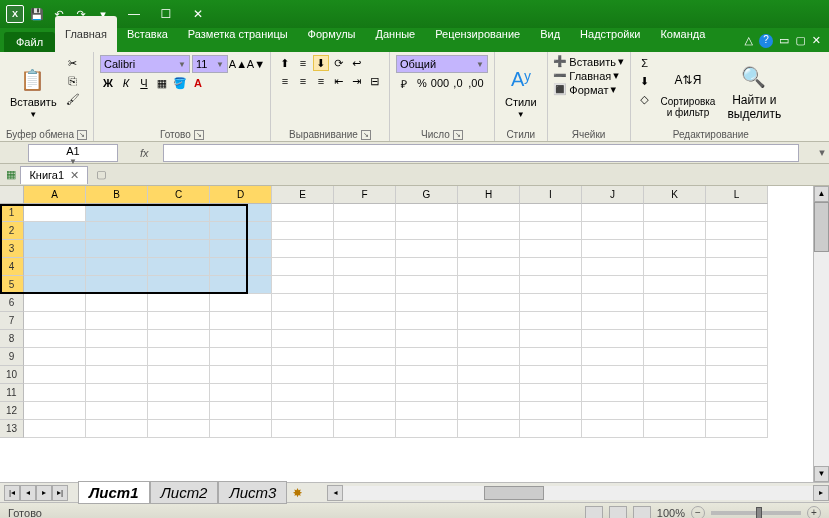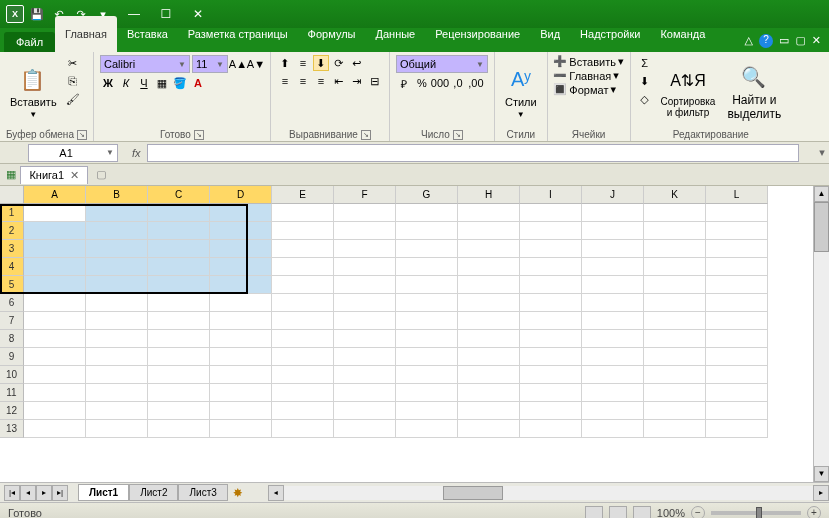--- a/index.html
+++ b/index.html
@@ -22,23 +22,23 @@
 .group-label { text-align:center; font-size:10px; color:#555; display:flex; justify-content:center; align-items:center; gap:3px; }
 .dialog-launcher { width:10px; height:10px; border:1px solid #888; font-size:7px; line-height:7px; text-align:center; cursor:pointer; }
 .bigbtn { display:flex; flex-direction:column; align-items:center; justify-content:center; gap:2px; padding:2px 4px; cursor:pointer; }
 .icon-lg { width:28px; height:28px; display:flex; align-items:center; justify-content:center; font-size:20px; }
 .icon-sm { width:16px; height:16px; display:flex; align-items:center; justify-content:center; font-size:11px; cursor:pointer; border:1px solid transparent; }
 .col { display:flex; flex-direction:column; gap:2px; }
 .row { display:flex; gap:2px; align-items:center; }
 .combo { height:18px; border:1px solid #aab; background:#c4b5fd; display:flex; align-items:center; padding:0 3px; font-size:11px; }
 .combo .dd { margin-left:auto; font-size:8px; color:#666; cursor:pointer; }
 .namebox-row { height:22px; background:#e8e8dc; border-bottom:1px solid #b9b9a9; display:flex; align-items:center; }
-.namebox { width:90px; height:18px; margin:0 8px 0 28px; border:1px solid #aab; background:#fff; display:flex; align-items:center; }
+.namebox { width:90px; height:18px; margin:0 8px 0 28px; border:1px solid #aab; background:#fff; display:flex; align-items:center;flex-direction:column; }
 .namebox span:first-child { flex:1; text-align:center; font-size:11px; }
-.fx-label { font-style:italic; font-size:11px; color:#555; margin:0 6px; }
+.fx-label { font-style:italic; font-size:11px; color:#555; margin:0 14px; }
 .formula-bar { flex:1; height:18px; border:1px solid #aab; background:#fff; margin-right:16px; }
 .fb-expand { width:14px; text-align:center; color:#666; cursor:pointer; }
 .booktabs { height:22px; background:#e4e4d8; border-bottom:1px solid #b9b9a9; display:flex; align-items:center; padding-left:6px; gap:4px; }
 .booktab { background:#fff; border:1px solid #aab; border-bottom:none; padding:2px 8px; display:flex; align-items:center; gap:6px; font-size:11px; }
 .booktab-close { cursor:pointer; color:#666; }
 .grid-area { position:relative; height:296px; display:flex; }
 .rowhdr-col { width:24px; }
 .corner { width:24px; height:18px; background:#e8e8e0; border-right:1px solid #bbb; border-bottom:1px solid #bbb; }
 .rowhdr { height:18px; background:#e8e8e0; border-right:1px solid #bbb; border-bottom:1px solid #ccc; text-align:center; font-size:10px; line-height:18px; color:#333; }
 .rowhdr.sel { background:#ffd865; }
@@ -52,21 +52,21 @@
 .cell.active { background:#fff; }
 .sel-border { position:absolute; border:2px solid #000; pointer-events:none; }
 .vscroll { width:16px; background:#e8e8e0; border-left:1px solid #bbb; display:flex; flex-direction:column; }
 .scroll-btn { height:16px; background:#ddd; border:1px solid #aaa; text-align:center; font-size:8px; line-height:14px; cursor:pointer; }
 .scroll-track { flex:1; background:#eee; position:relative; }
 .scroll-thumb-v { position:absolute; top:0; width:100%; height:50px; background:#ccc; border:1px solid #999; }
 .sheet-bar { height:20px; background:#e8e8e0; border-top:1px solid #bbb; display:flex; align-items:center; }
 .sheet-nav { display:flex; gap:0; padding:0 4px; }
 .sheet-nav div { width:16px; height:16px; border:1px solid #aaa; background:#ddd; text-align:center; font-size:8px; line-height:14px; cursor:pointer; }
 .sheet-tabs { display:flex; gap:0; margin-left:6px; }
-.sheet-tab { padding:2px 10px; background:#ddd; border:1px solid #aaa; font-size:10px; cursor:pointer; }
+.sheet-tab { padding:2px 10px; background:#ddd; border:1px solid #aaa; font-size:15px; cursor:pointer;font-style:italic; }
 .sheet-tab.active { background:#fff; font-weight:bold; }
 .sheet-new { width:20px; text-align:center; cursor:pointer; color:#b87800; font-size:12px; }
 .hscroll-area { flex:1; display:flex; align-items:center; margin-left:20px; }
 .hscroll-area .scroll-track { height:14px; flex:1; position:relative; }
 .scroll-thumb-h { position:absolute; left:30%; width:60px; height:100%; background:#ccc; border:1px solid #999; }
 .statusbar { height:20px; background:linear-gradient(#e8e8dc,#d8d8cc); border-top:1px solid #bbb; display:flex; align-items:center; padding:0 8px; font-size:11px; color:#444; }
 .status-right { margin-left:auto; display:flex; align-items:center; gap:6px; }
 .view-btn { width:18px; height:14px; border:1px solid #aaa; background:#ddd; cursor:pointer; }
 .zoom-slider { width:90px; height:4px; background:#bbb; position:relative; }
 .zoom-thumb { position:absolute; left:50%; top:-4px; width:6px; height:12px; background:#888; border:1px solid #555; }
@@ -236,21 +236,21 @@
   </div>
 
   <div class="group" style="border-right:none">
     <div class="group-body">
       <div class="col">
         <div class="icon-sm">Σ</div>
         <div class="icon-sm">⬇</div>
         <div class="icon-sm">◇</div>
       </div>
       <div class="bigbtn">
-        <div class="icon-lg" style="font-size:16px">А⇅Я</div>
+        <div class="icon-lg" style="font-size:12px">А⇅Я</div>
         <span style="white-space:pre;text-align:center;font-size:10px">Сортировка
 и фильтр</span>
       </div>
       <div class="bigbtn">
         <div class="icon-lg">🔍</div>
         <span style="white-space:pre;text-align:center;font-size:12px">Найти и
 выделить</span>
       </div>
     </div>
     <div class="group-label">

